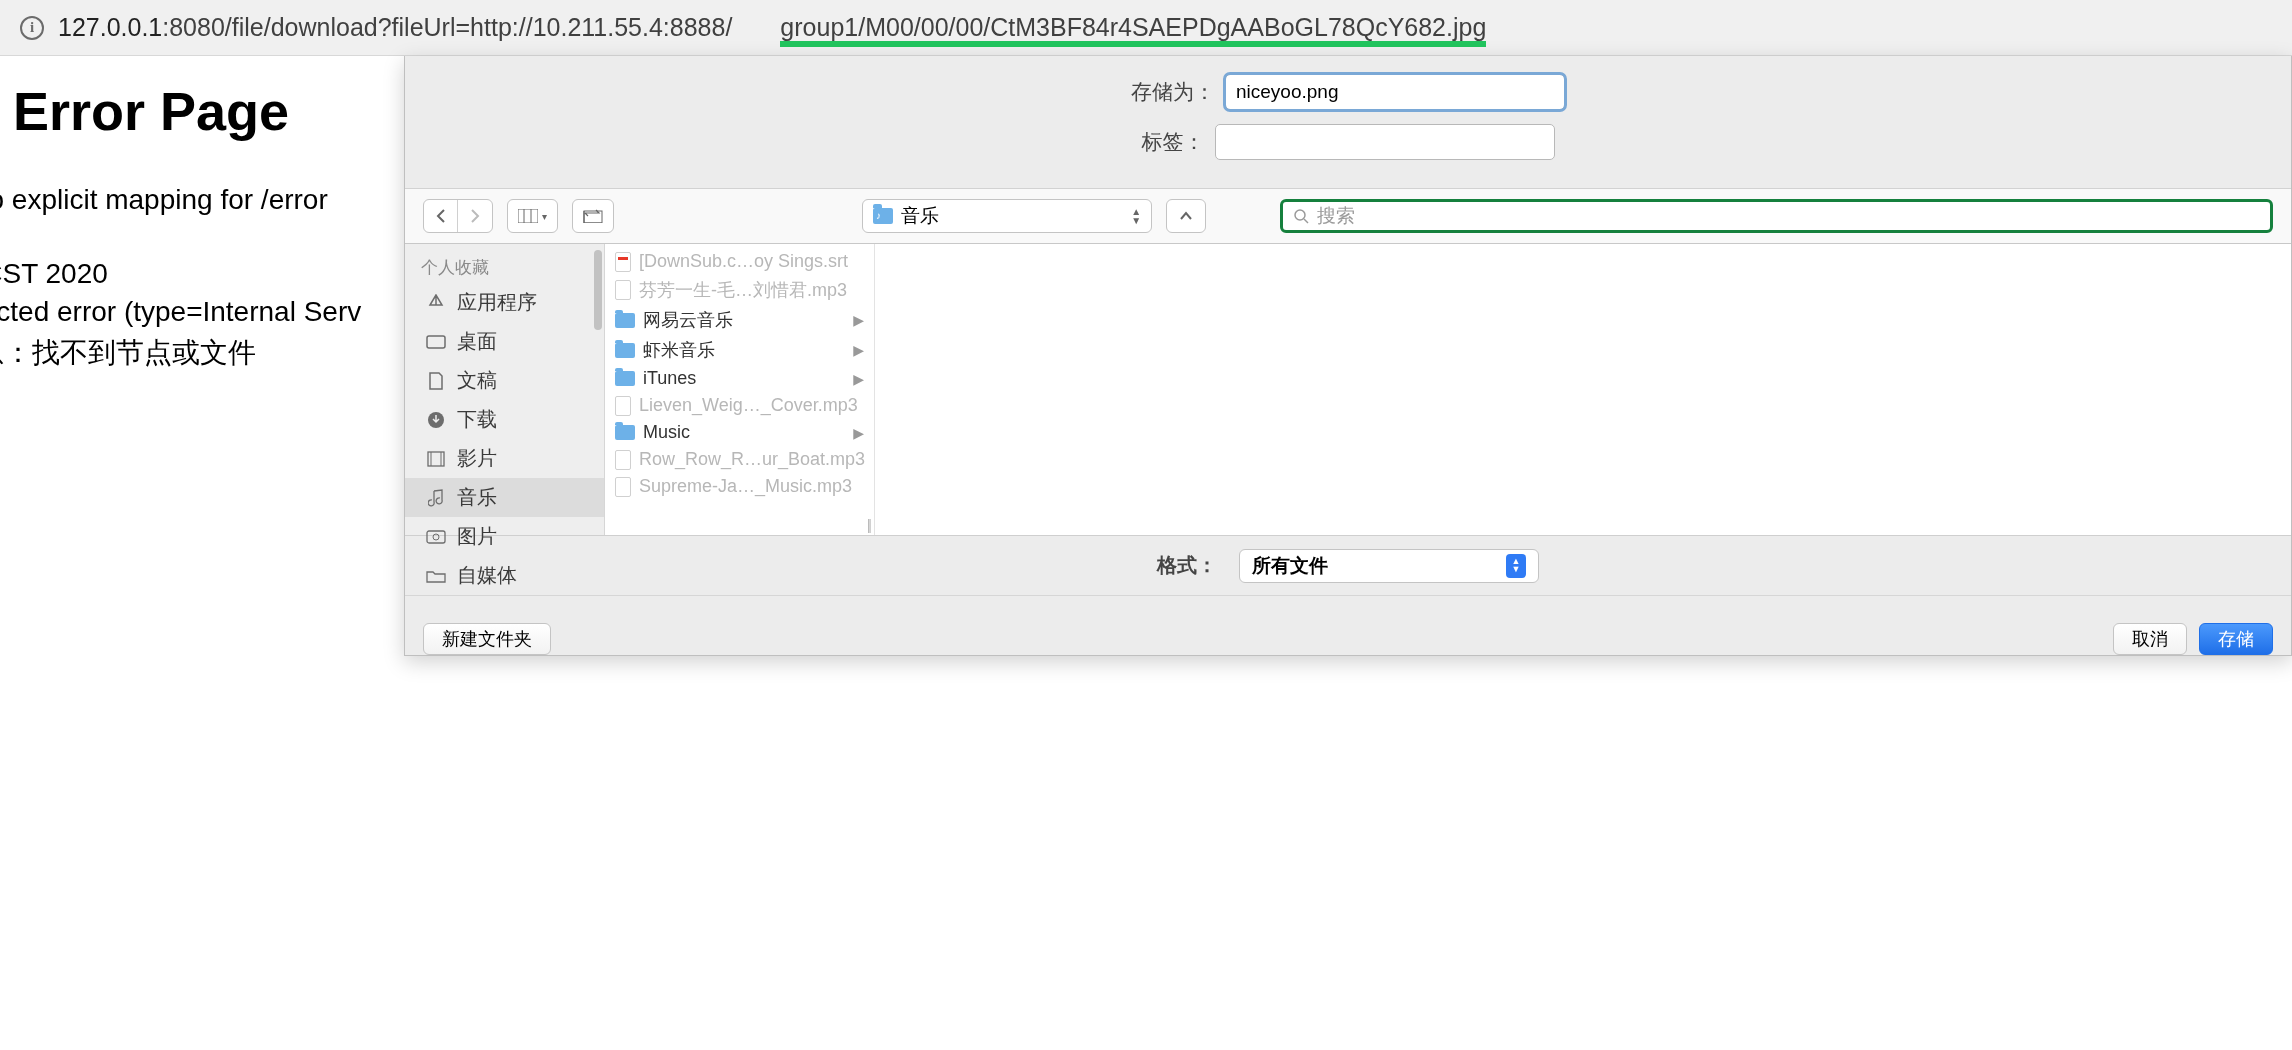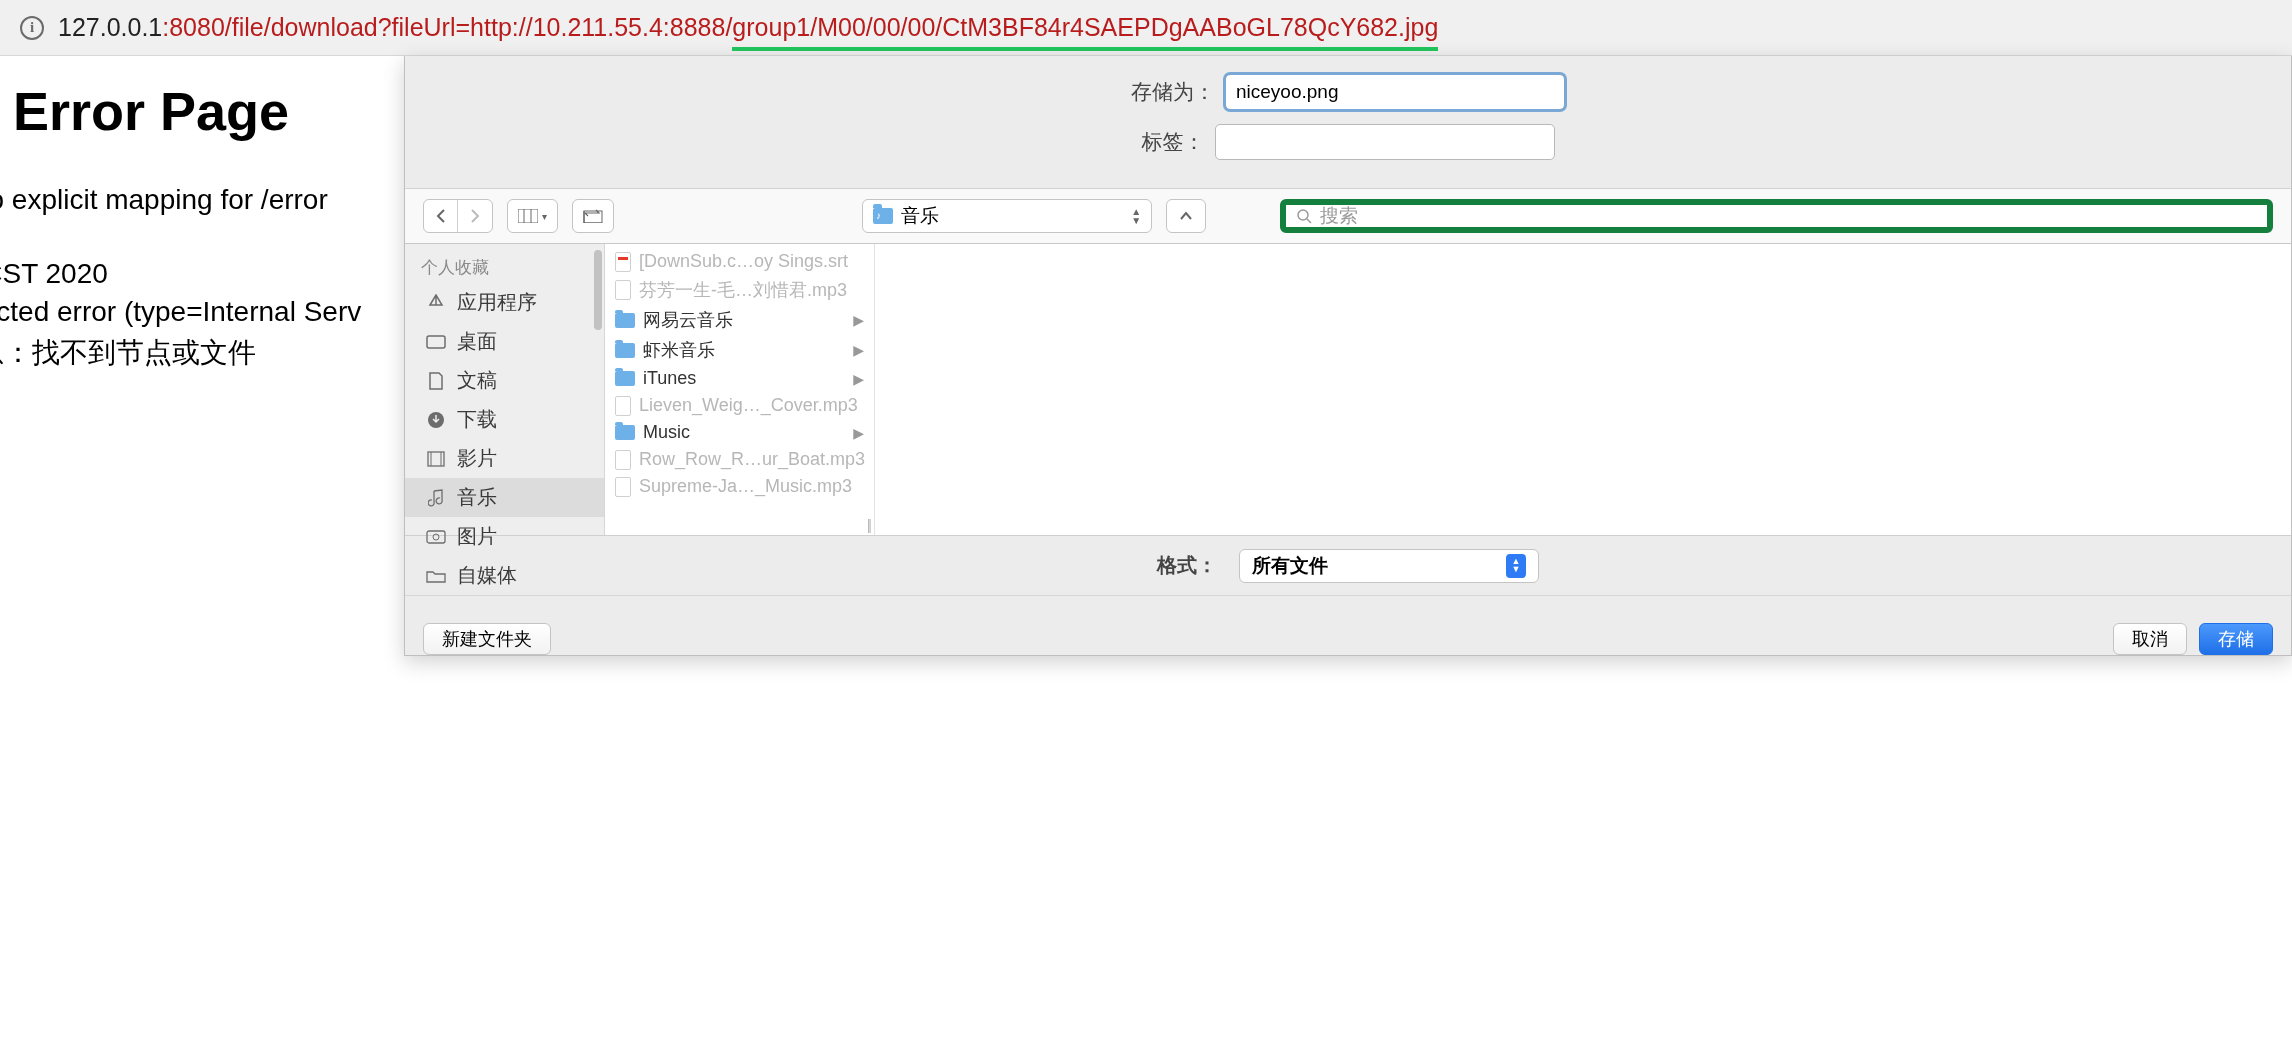--- a/index.html
+++ b/index.html
@@ -24,24 +24,24 @@
 .addr-info {
   width: 24px; height: 24px;
   border: 2px solid #6b6b6b;
   border-radius: 50%;
   display: flex; align-items: center; justify-content: center;
   font-size: 15px; color: #6b6b6b; font-weight: bold;
   margin-right: 14px;
   font-family: Georgia, serif;
 }
 .addr-text { font-size: 25px; color: #222; white-space: nowrap; }
-.addr-text .grey { color: #b91c1c; }
+.addr-text .grey { color: #404040; }
 .addr-text .underline {
-  border-bottom: 4px solid #22c55e;
-  padding-bottom: 6px;
+  border-bottom: 6px solid #22c55e;
+  margin-left: 48px;
 }
 .page-bg {
   position: absolute;
   top: 56px; left: 0; right: 0; bottom: 0;
   padding: 24px 0 0 0;
 }
 .page-bg h1 {
   font-size: 54px;
   font-weight: 800;
   margin-left: -80px;
@@ -147,21 +147,21 @@
 .loc-dd .folder-ic::before { content:""; position:absolute; top:-4px; left:0; width:9px; height:4px; background:#6db1e8; border-radius:2px 2px 0 0; }
 .loc-dd .folder-ic .note { position:absolute; left:3px; top:2px; color:#fff; font-size:10px; }
 .loc-dd .chev {
   margin-left: auto;
   display: flex; flex-direction: column; gap: 1px; color: #666;
   font-size: 10px; line-height: 8px;
 }
 .search-box {
   height: 34px;
   flex: 1;
-  border: 6px solid #15803d;
+  border: 3px solid #15803d;
   border-radius: 6px;
   background: #fff;
   display: flex; align-items: center;
   padding: 0 10px;
   gap: 8px;
   color: #9a9a9a;
   font-size: 19px;
   margin-left: 60px;
 }
 .modal-body {

